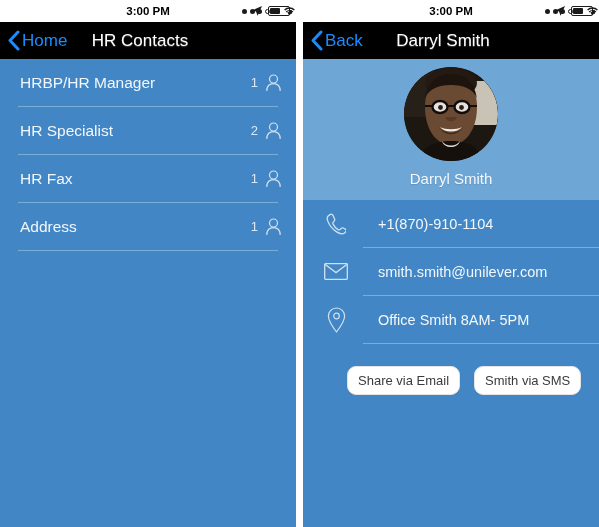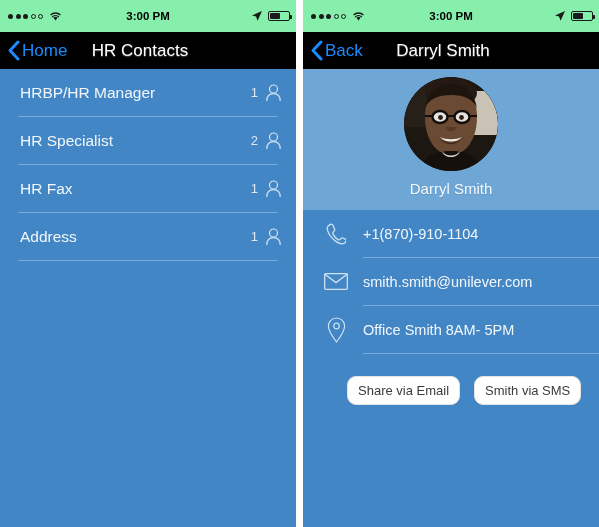--- a/index.html
+++ b/index.html
@@ -23,27 +23,28 @@
     height: 527px;
     position: relative;
     overflow: hidden;
     background: #4286c5;
   }
   .phone.left { width: 296px; }
   .gap { width: 7px; height: 527px; background: #ffffff; }
 
   
   .statusbar {
-    height: 32px;
-    background: #86efac;
+    height: 22px;
+    background: #ffffff;
     display: flex;
     align-items: center;
     position: relative;
     color: #1b1b1b;
     font-size: 11px;
+    justify-content: flex-end;
   }
   .sb-left {
     display: flex;
     align-items: center;
     gap: 6px;
     padding-left: 8px;
   }
   .dots { display: flex; gap: 2.5px; align-items: center; }
   .dot {
     width: 5px; height: 5px; border-radius: 50%;
@@ -189,21 +190,21 @@
   .detail-icon {
     width: 34px;
     display: flex;
     align-items: center;
     justify-content: center;
     flex: none;
   }
   .detail-text {
     color: #f2f7fb;
     font-size: 14.5px;
-    margin-left: 10px;
+    margin-left: 25px;
   }
   .detail-sep {
     height: 1px;
     background: #79aed8;
     margin-left: 60px;
     margin-right: 0px;
   }
 
   
   .share-row {

